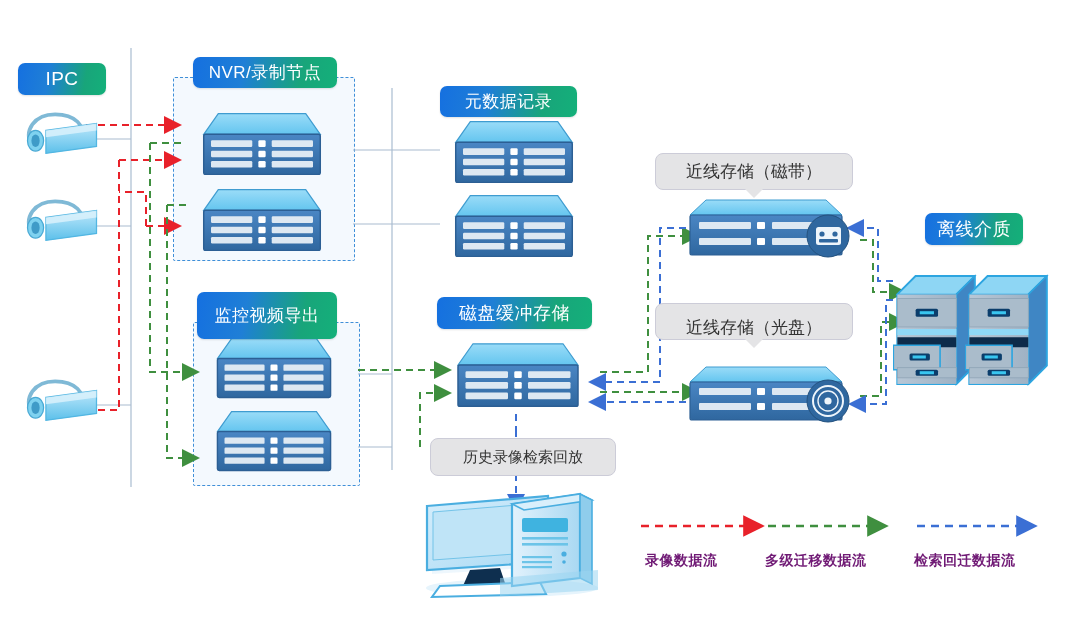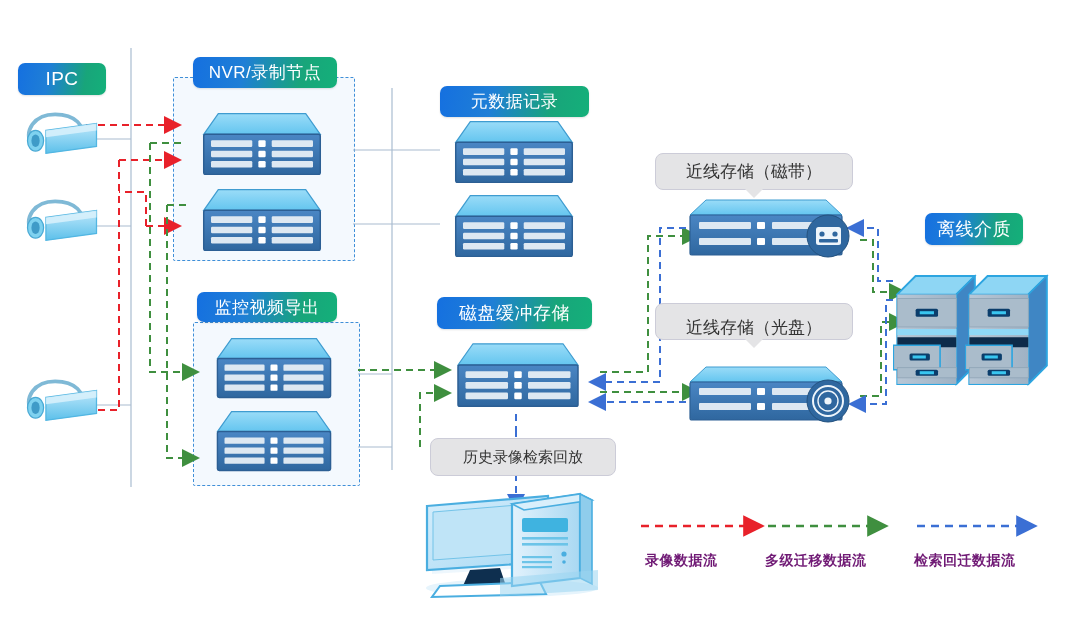--- a/index.html
+++ b/index.html
@@ -280,23 +280,23 @@
         <rect x="522" y="566" width="30" height="2.2"></rect>
       </g>
       <path d="M500,578 L598,570 L598,590 L500,596 Z" fill="#9ad5f0" opacity=".55"></path>
     </g>
   </svg>
 
   <div class="pill" style="left:18px;top:63px;width:88px;height:32px;font-size:19px;">IPC</div>
 
   <div class="pill" style="left:193px;top:57px;width:144px;height:31px;font-size:17px;">NVR/录制节点</div>
 
-  <div class="pill" style="left:197px;top:292px;width:140px;height:30px;font-size:17px;">监控视频导出</div>
-
-  <div class="pill" style="left:440px;top:86px;width:149px;height:31px;font-size:17px;">元数据记录</div>
+  <div class="pill" style="left:197px;top:292px;width:140px;height:47px;font-size:17px;">监控视频导出</div>
+
+  <div class="pill" style="left:440px;top:86px;width:137px;height:31px;font-size:17px;">元数据记录</div>
 
   <div class="pill" style="left:437px;top:297px;width:155px;height:32px;font-size:18px;">磁盘缓冲存储</div>
 
   <div class="pill" style="left:925px;top:213px;width:98px;height:32px;font-size:18px;">离线介质</div>
 
   <div class="graybox" style="left:655px;top:153px;width:196px;height:35px;font-size:17px;">
     <span>近线存储（磁带）</span>
     <span class="tip"></span>
   </div>
 

